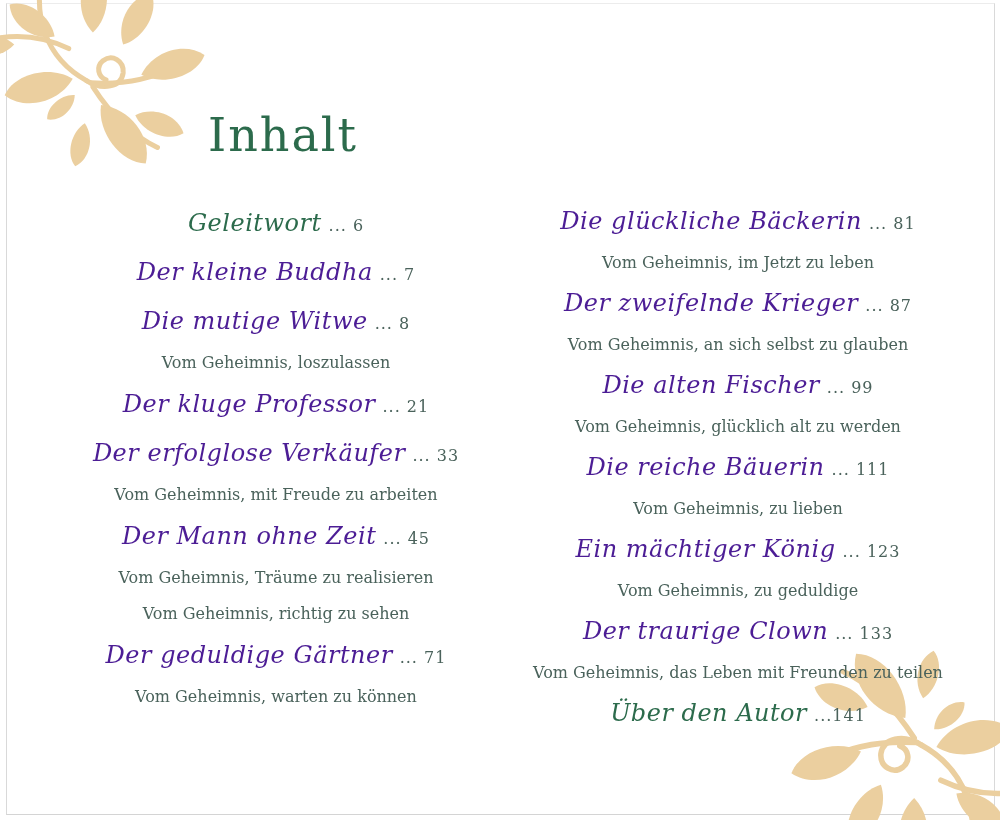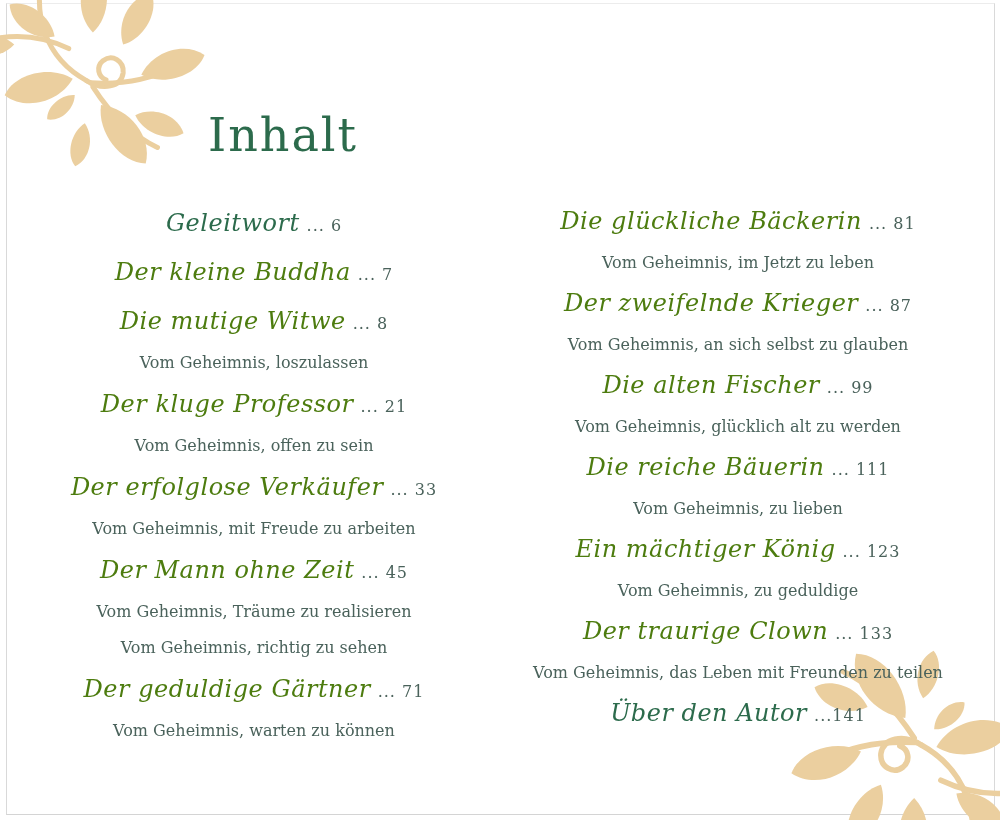--- a/index.html
+++ b/index.html
@@ -29,34 +29,34 @@
     left: 208px; top: 108px;
     margin: 0;
     font-family: "DejaVu Serif", serif;
     font-weight: 500;
     font-size: 46px;
     letter-spacing: 2px;
     color: #2c6b4c;
   }
 
   .col { position: absolute; text-align: center; }
-  .col-left  { left: 28px;  top: 206px; width: 452px; }
+  .col-left  { left: 50px;  top: 206px; width: 452px; }
   .col-right { left: 522px; top: 204px; width: 432px; }
 
   .col-left  .entry { margin-bottom: 12px; }
   .col-right .entry { margin-bottom: 11px; }
 
   .entry-line { line-height: 34px; white-space: nowrap; }
   .t {
     font-family: "DejaVu Serif", serif;
     font-style: italic;
     font-size: 24px;
     letter-spacing: 0.5px;
   }
-  .t.gold  { color: #4d7c0f; }
+  .t.gold  { color: #4c1d95; }
   .t.green { color: #2c6b4c; }
   .ref {
     font-family: "DejaVu Serif", serif;
     font-size: 16px;
     color: #4a625b;
     letter-spacing: 1px;
     margin-left: 7px;
   }
   .sub {
     font-family: "DejaVu Serif", serif;
@@ -132,21 +132,20 @@
       <div class="entry-line"><span class="t gold">Der kleine Buddha</span><span class="ref">... 7</span></div>
     </div>
 
     <div class="entry">
       <div class="entry-line"><span class="t gold">Die mutige Witwe</span><span class="ref">... 8</span></div>
       <div class="sub">Vom Geheimnis, loszulassen</div>
     </div>
 
     <div class="entry">
       <div class="entry-line"><span class="t gold">Der kluge Professor</span><span class="ref">... 21</span></div>
-      <div class="sub">Vom Geheimnis, offen zu sein</div>
     </div>
 
     <div class="entry">
       <div class="entry-line"><span class="t gold">Der erfolglose Verkäufer</span><span class="ref">... 33</span></div>
       <div class="sub">Vom Geheimnis, mit Freude zu arbeiten</div>
     </div>
 
     <div class="entry">
       <div class="entry-line"><span class="t gold">Der Mann ohne Zeit</span><span class="ref">... 45</span></div>
       <div class="sub">Vom Geheimnis, Träume zu realisieren</div>

